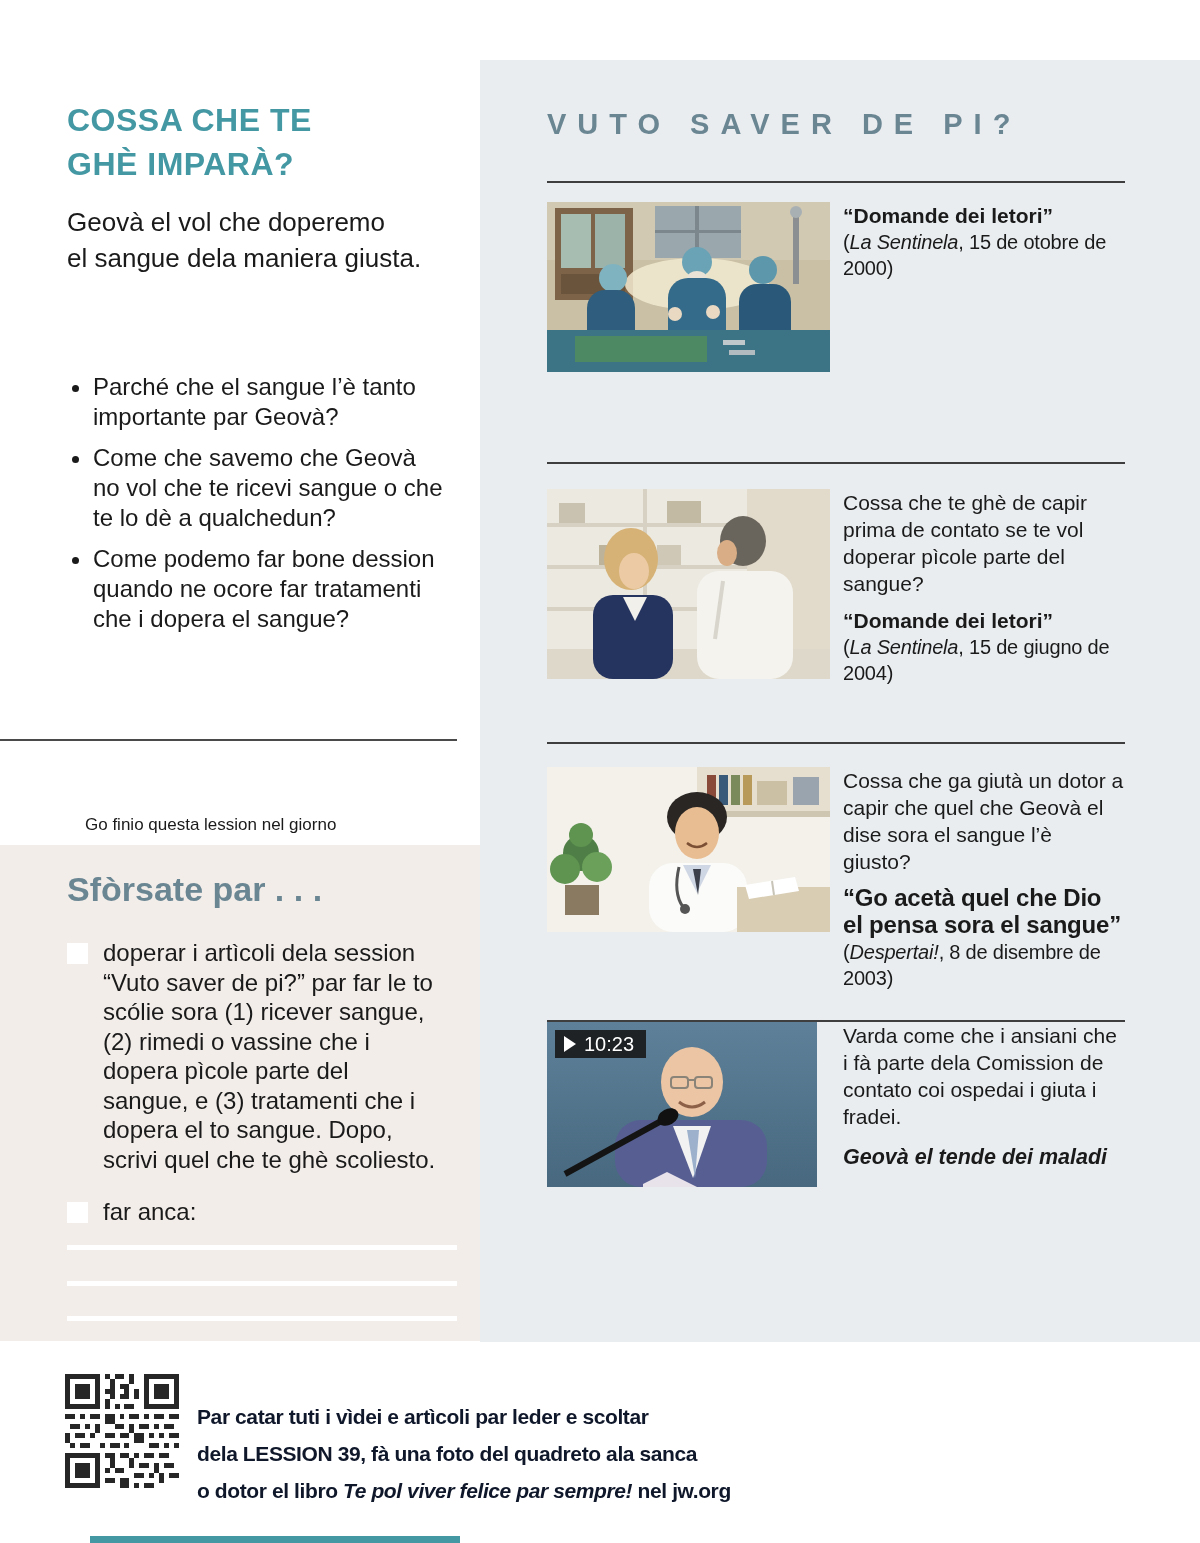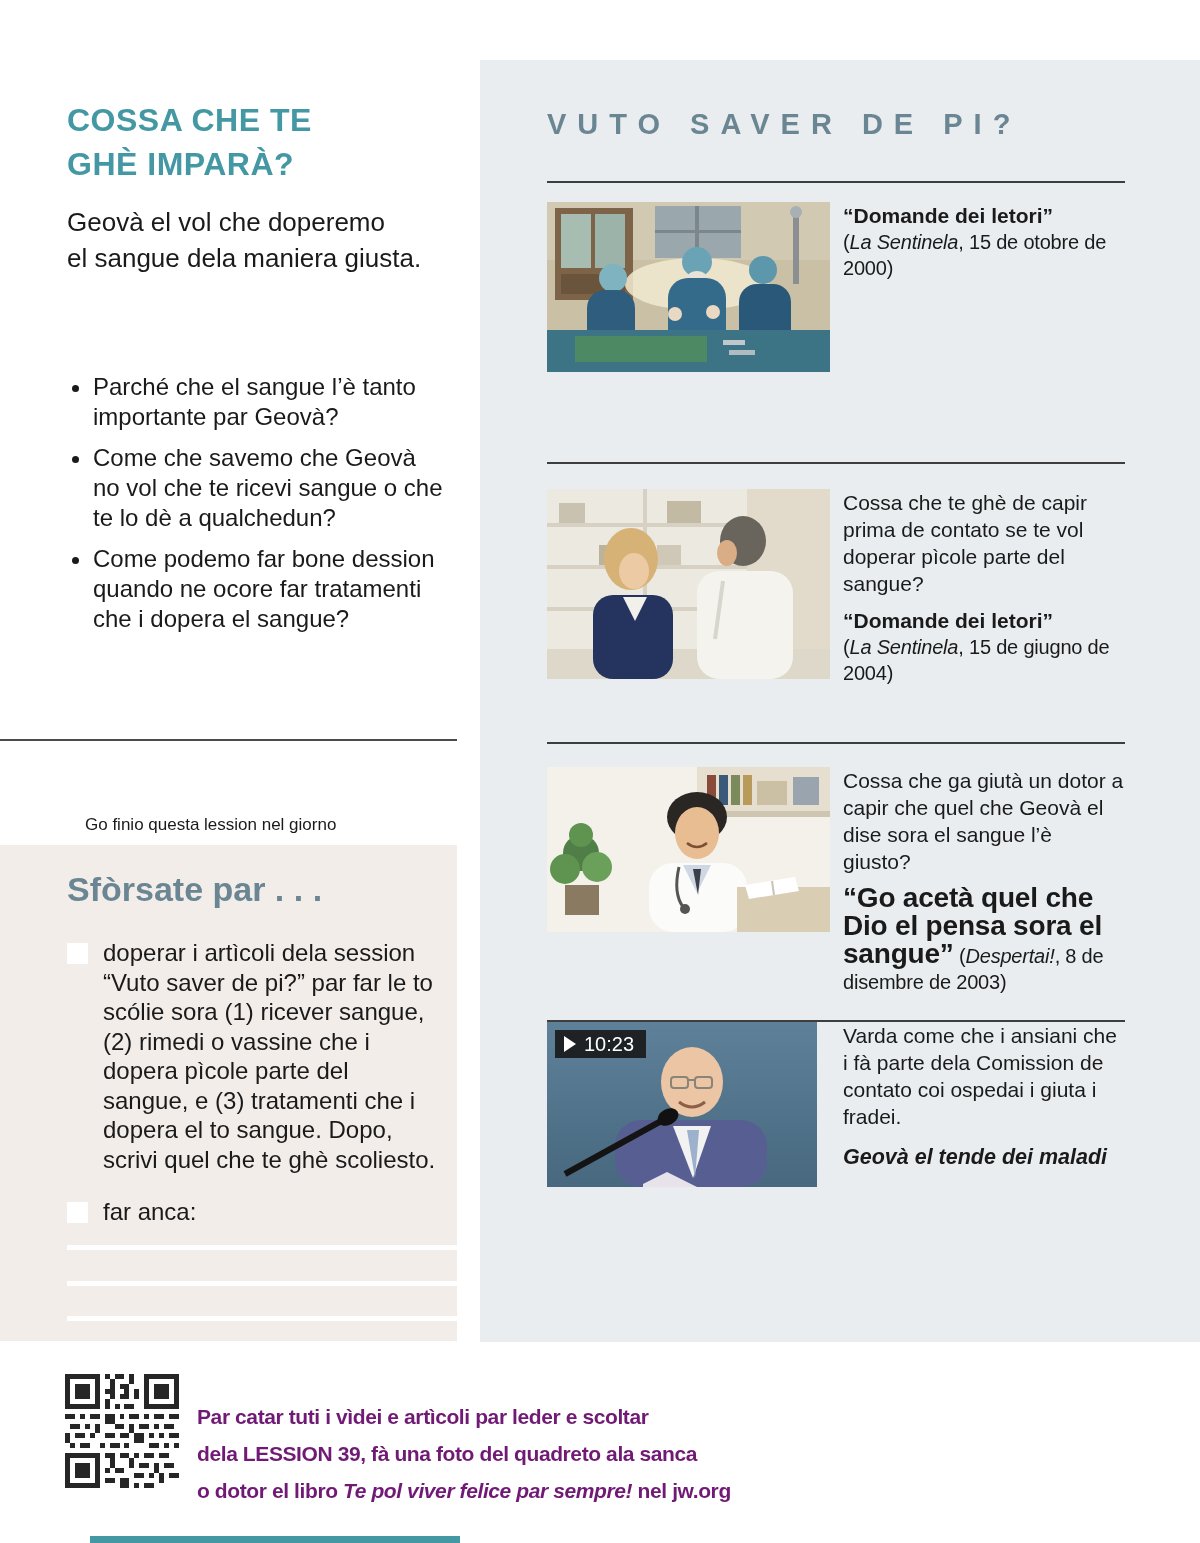--- a/index.html
+++ b/index.html
@@ -18,21 +18,21 @@
            padding:0 0 0 26px;font-size:24px;line-height:30px;}
   .bullets li{margin-bottom:11px;}
   .bullets li::marker{color:#1a1a1a;}
   .divider{position:absolute;left:0;top:739px;width:457px;height:0;
            border-top:2px solid #4a4a4a;}
   .finish{position:absolute;left:67px;top:796px;width:420px;
           font-size:17px;line-height:1.3;margin:18px;}
 
   
   .goal-box{position:absolute;left:0;top:845px;width:457px;height:496px;
-            background:#F2EDE9;}
+            background:#F2EDE9;padding-left:36px;}
   .goal-box .h-slate{position:absolute;left:67px;top:25px;}
   .check-row{position:absolute;left:67px;width:372px;display:flex;gap:15px;}
   .check-row.first{top:93px;}
   .check-row.second{top:352px;}
   .checkbox{width:21px;height:21px;background:#ffffff;flex:none;margin-top:5px;}
   .check-text{font-size:24px;line-height:29.5px;width:336px;}
   .write-line{position:absolute;left:67px;width:390px;height:5px;background:#ffffff;}
   .wl1{top:400px;} .wl2{top:436px;} .wl3{top:471px;}
 
   
@@ -56,21 +56,21 @@
   .bold-ital{font-weight:bold;font-style:italic;font-size:21.5px;}
   .badge{position:absolute;top:8px;left:8px;background:rgba(22,22,22,.88);
          color:#fff;font-size:20px;padding:4px 12px 4px 9px;display:flex;
          align-items:center;gap:8px;line-height:1;}
   .play-tri{width:0;height:0;border-top:8px solid transparent;
             border-bottom:8px solid transparent;border-left:12px solid #ffffff;}
 
   
   .qr{position:absolute;left:65px;top:1374px;}
   .footer-text{position:absolute;left:197px;top:1398px;width:520px;
-               color:#701a75;font-size:21px;font-weight:bold;
+               color:#0f172a;font-size:21px;font-weight:bold;
                letter-spacing:-.4px;line-height:37px;}
   .footer-text div{white-space:nowrap;}
   .bottom-bar{position:absolute;left:90px;top:1536px;width:370px;height:7px;
               background:#4498A4;}
 </style>
 </head>
 <body>
 
 <div class="page">
 
@@ -198,21 +198,21 @@
           <polygon points="146,102 154,102 151,128" fill="#3a3f4a"></polygon>
           <path d="M132 100 q-6 26 4 40" stroke="#555" stroke-width="3" fill="none"></path>
           <circle cx="138" cy="142" r="5" fill="#555"></circle>
           <rect x="190" y="120" width="93" height="45" fill="#d9cdb4"></rect>
           <polygon points="198,118 248,110 252,124 202,132" fill="#ffffff"></polygon>
           <line x1="225" y1="114" x2="227" y2="128" stroke="#c8c4b8" stroke-width="2"></line>
         </svg>
       </div>
       <div class="etext">
         <p class="question">Cossa che ga giutà un dotor a capir che quel che Geovà el dise sora el sangue l’è giusto?</p>
-        <p class="ref"><span class="ref-title" style="font-size:28px">“Go acetà quel che Dio el pensa sora el sangue”</span><span> (</span><span class="ital">Despertai!</span><span>, 8 de disembre de 2003)</span></p>
+        <p class="ref"><span class="ref-title" style="font-size:24px">“Go acetà quel che Dio el pensa sora el sangue”</span><span> (</span><span class="ital">Despertai!</span><span>, 8 de disembre de 2003)</span></p>
       </div>
     </div>
 
     <div class="entry e4">
       <div class="thumb">
         <svg width="270" height="165" viewBox="0 0 270 165" role="img">
           <defs>
             <linearGradient id="vbg" x1="0" y1="0" x2="0" y2="1">
               <stop offset="0" stop-color="#5e8199"></stop>
                 <stop offset="1" stop-color="#47687f"></stop>

